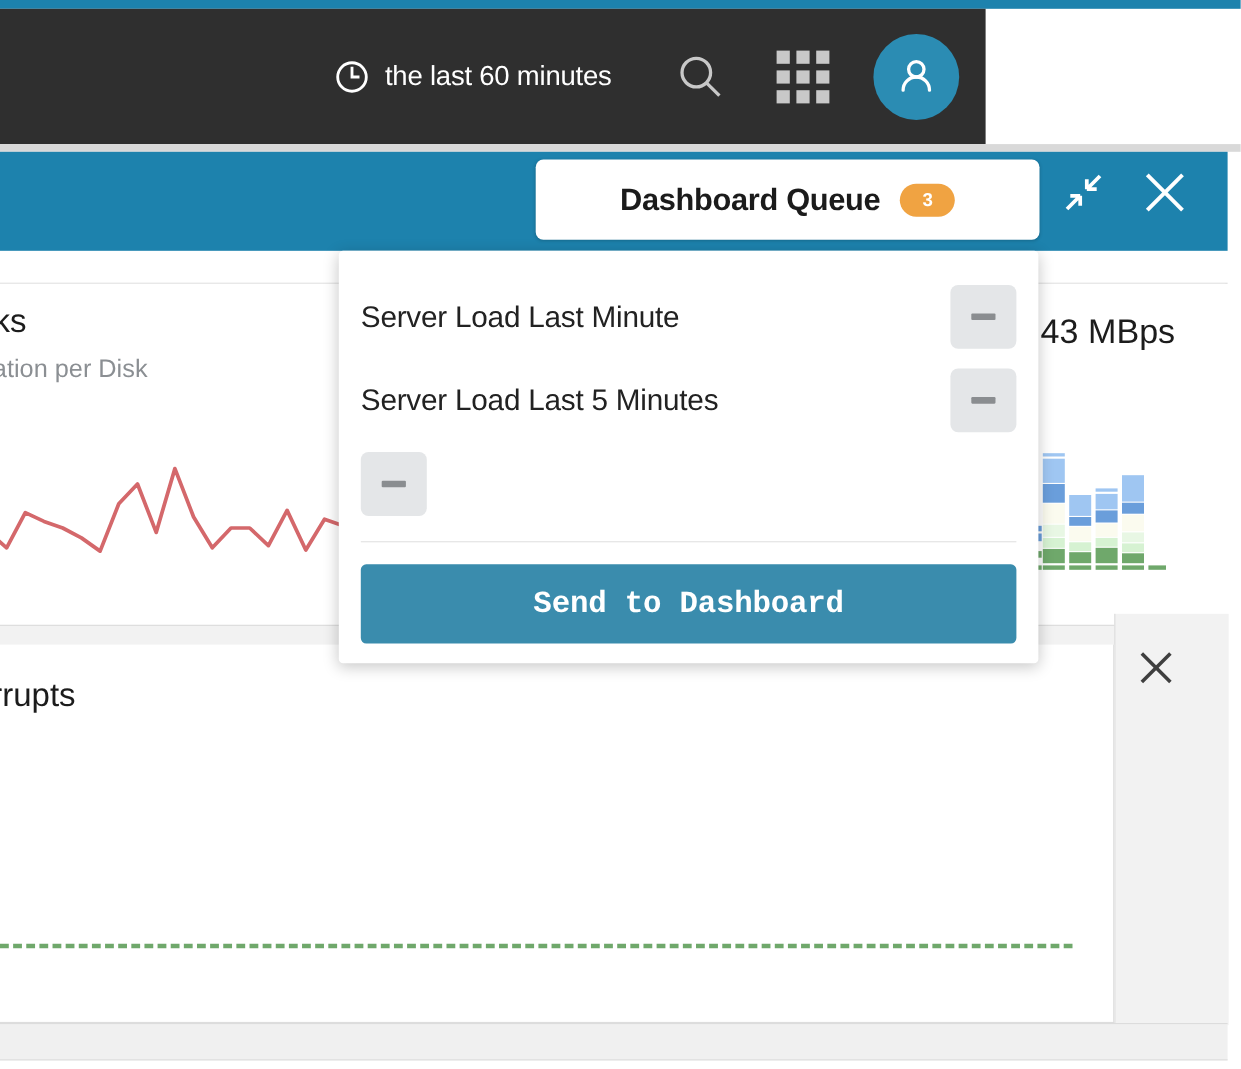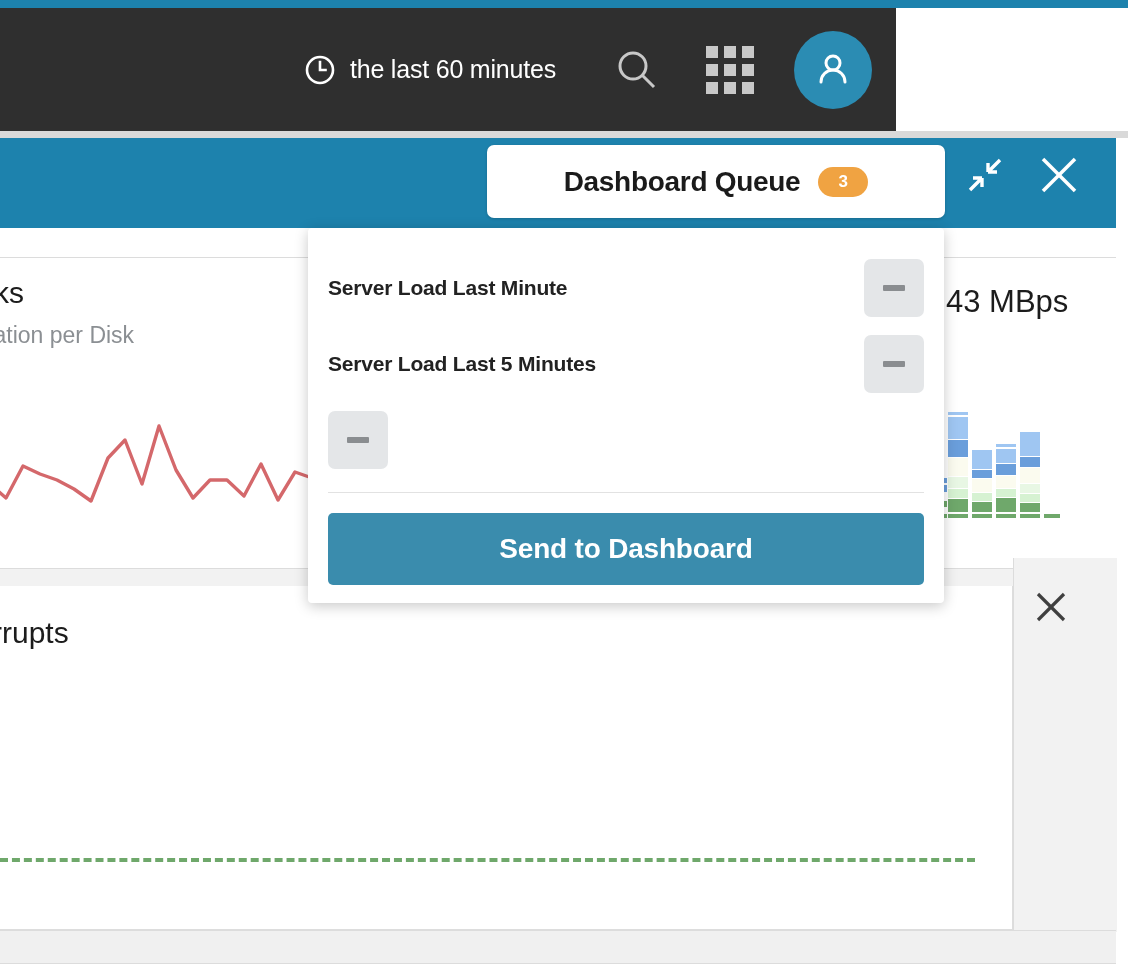--- a/index.html
+++ b/index.html
@@ -282,25 +282,24 @@
     box-sizing: border-box;
   }
   .queue-item {
     display: flex;
     align-items: center;
     justify-content: space-between;
     padding: 0 20px 0 20px;
     height: 76px;
   }
   .queue-item-label {
-    font-size: 21px;
+    font-size: 27px;
     color: #222222;
     letter-spacing: -0.2px;
     white-space: nowrap;
-    font-weight: bold;
   }
   .remove-btn {
     width: 60px;
     height: 58px;
     background: #e4e6e8;
     border-radius: 7px;
     display: flex;
     align-items: center;
     justify-content: center;
     flex: none;
@@ -323,21 +322,21 @@
     border-radius: 5px;
     display: flex;
     align-items: center;
     justify-content: center;
     color: #ffffff;
     font-size: 28px;
     font-weight: bold;
     letter-spacing: -0.2px;
     border: none;
     width: calc(100% - 40px);
-    font-family: Liberation Sans, sans-serif;
+    font-family: Liberation Mono, monospace;
   }
 </style>
 </head>
 <body>
 
 <div class="app">
 
   <div class="top-accent"></div>
 
   <div class="topbar">

